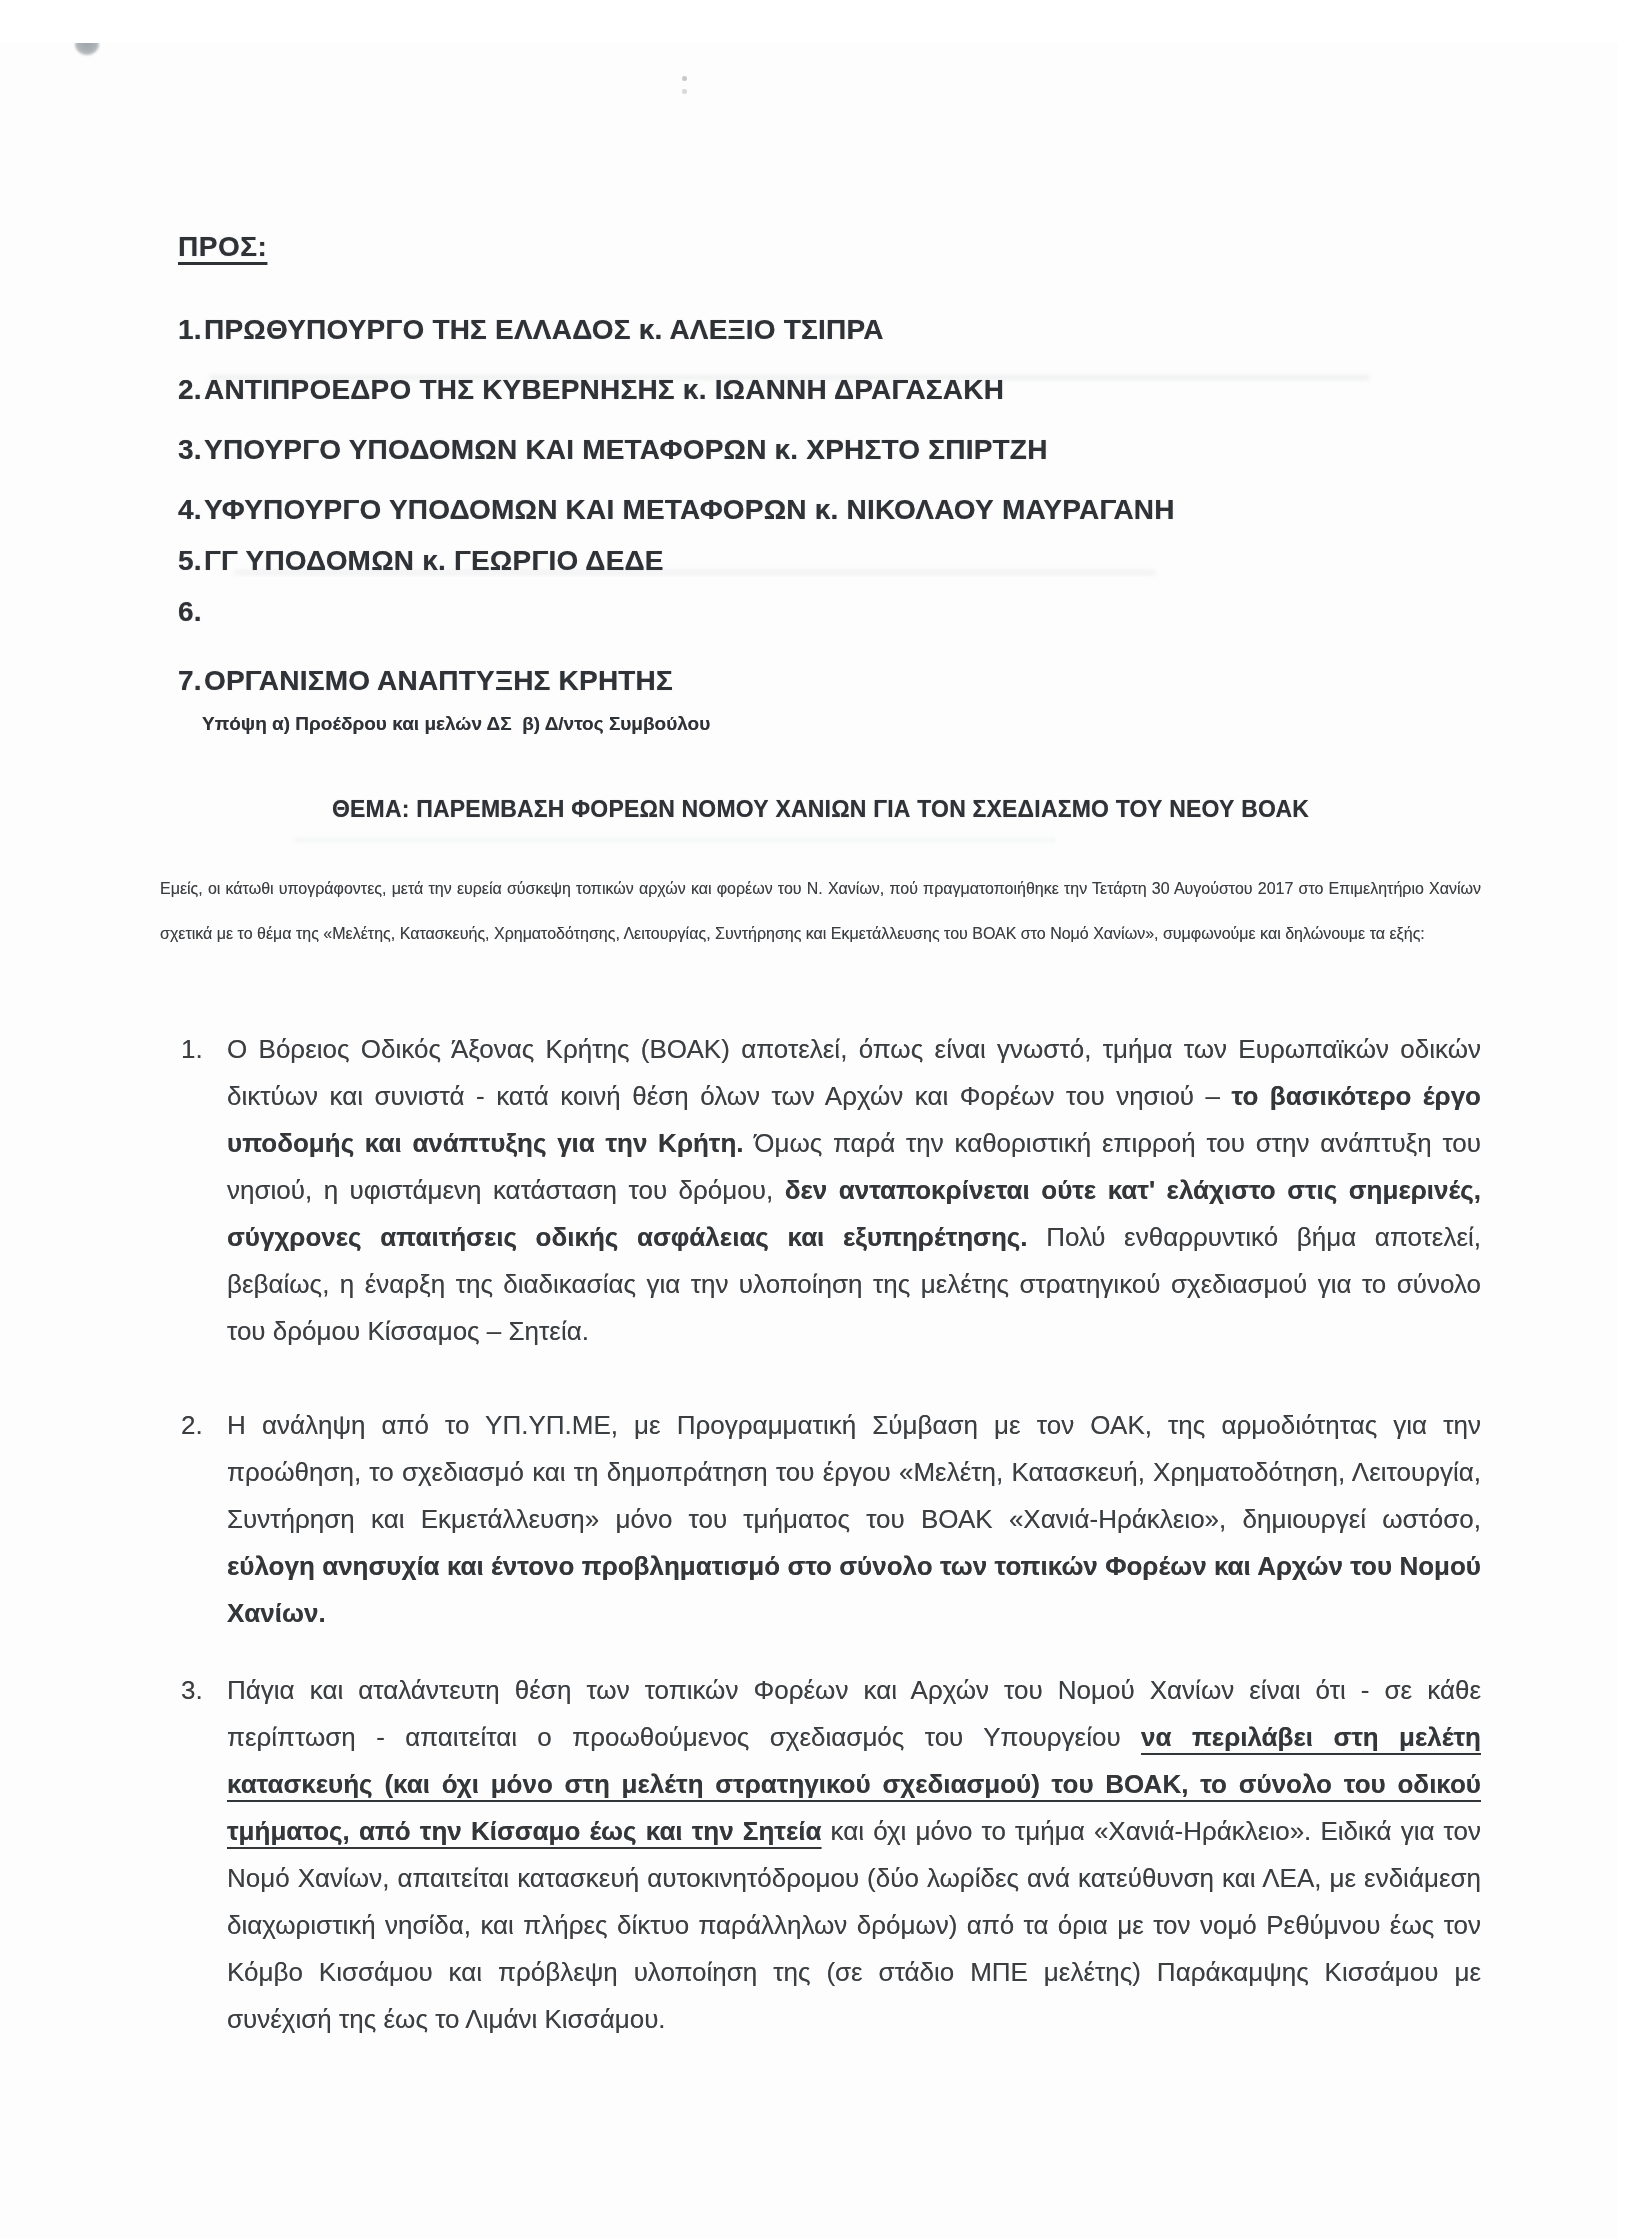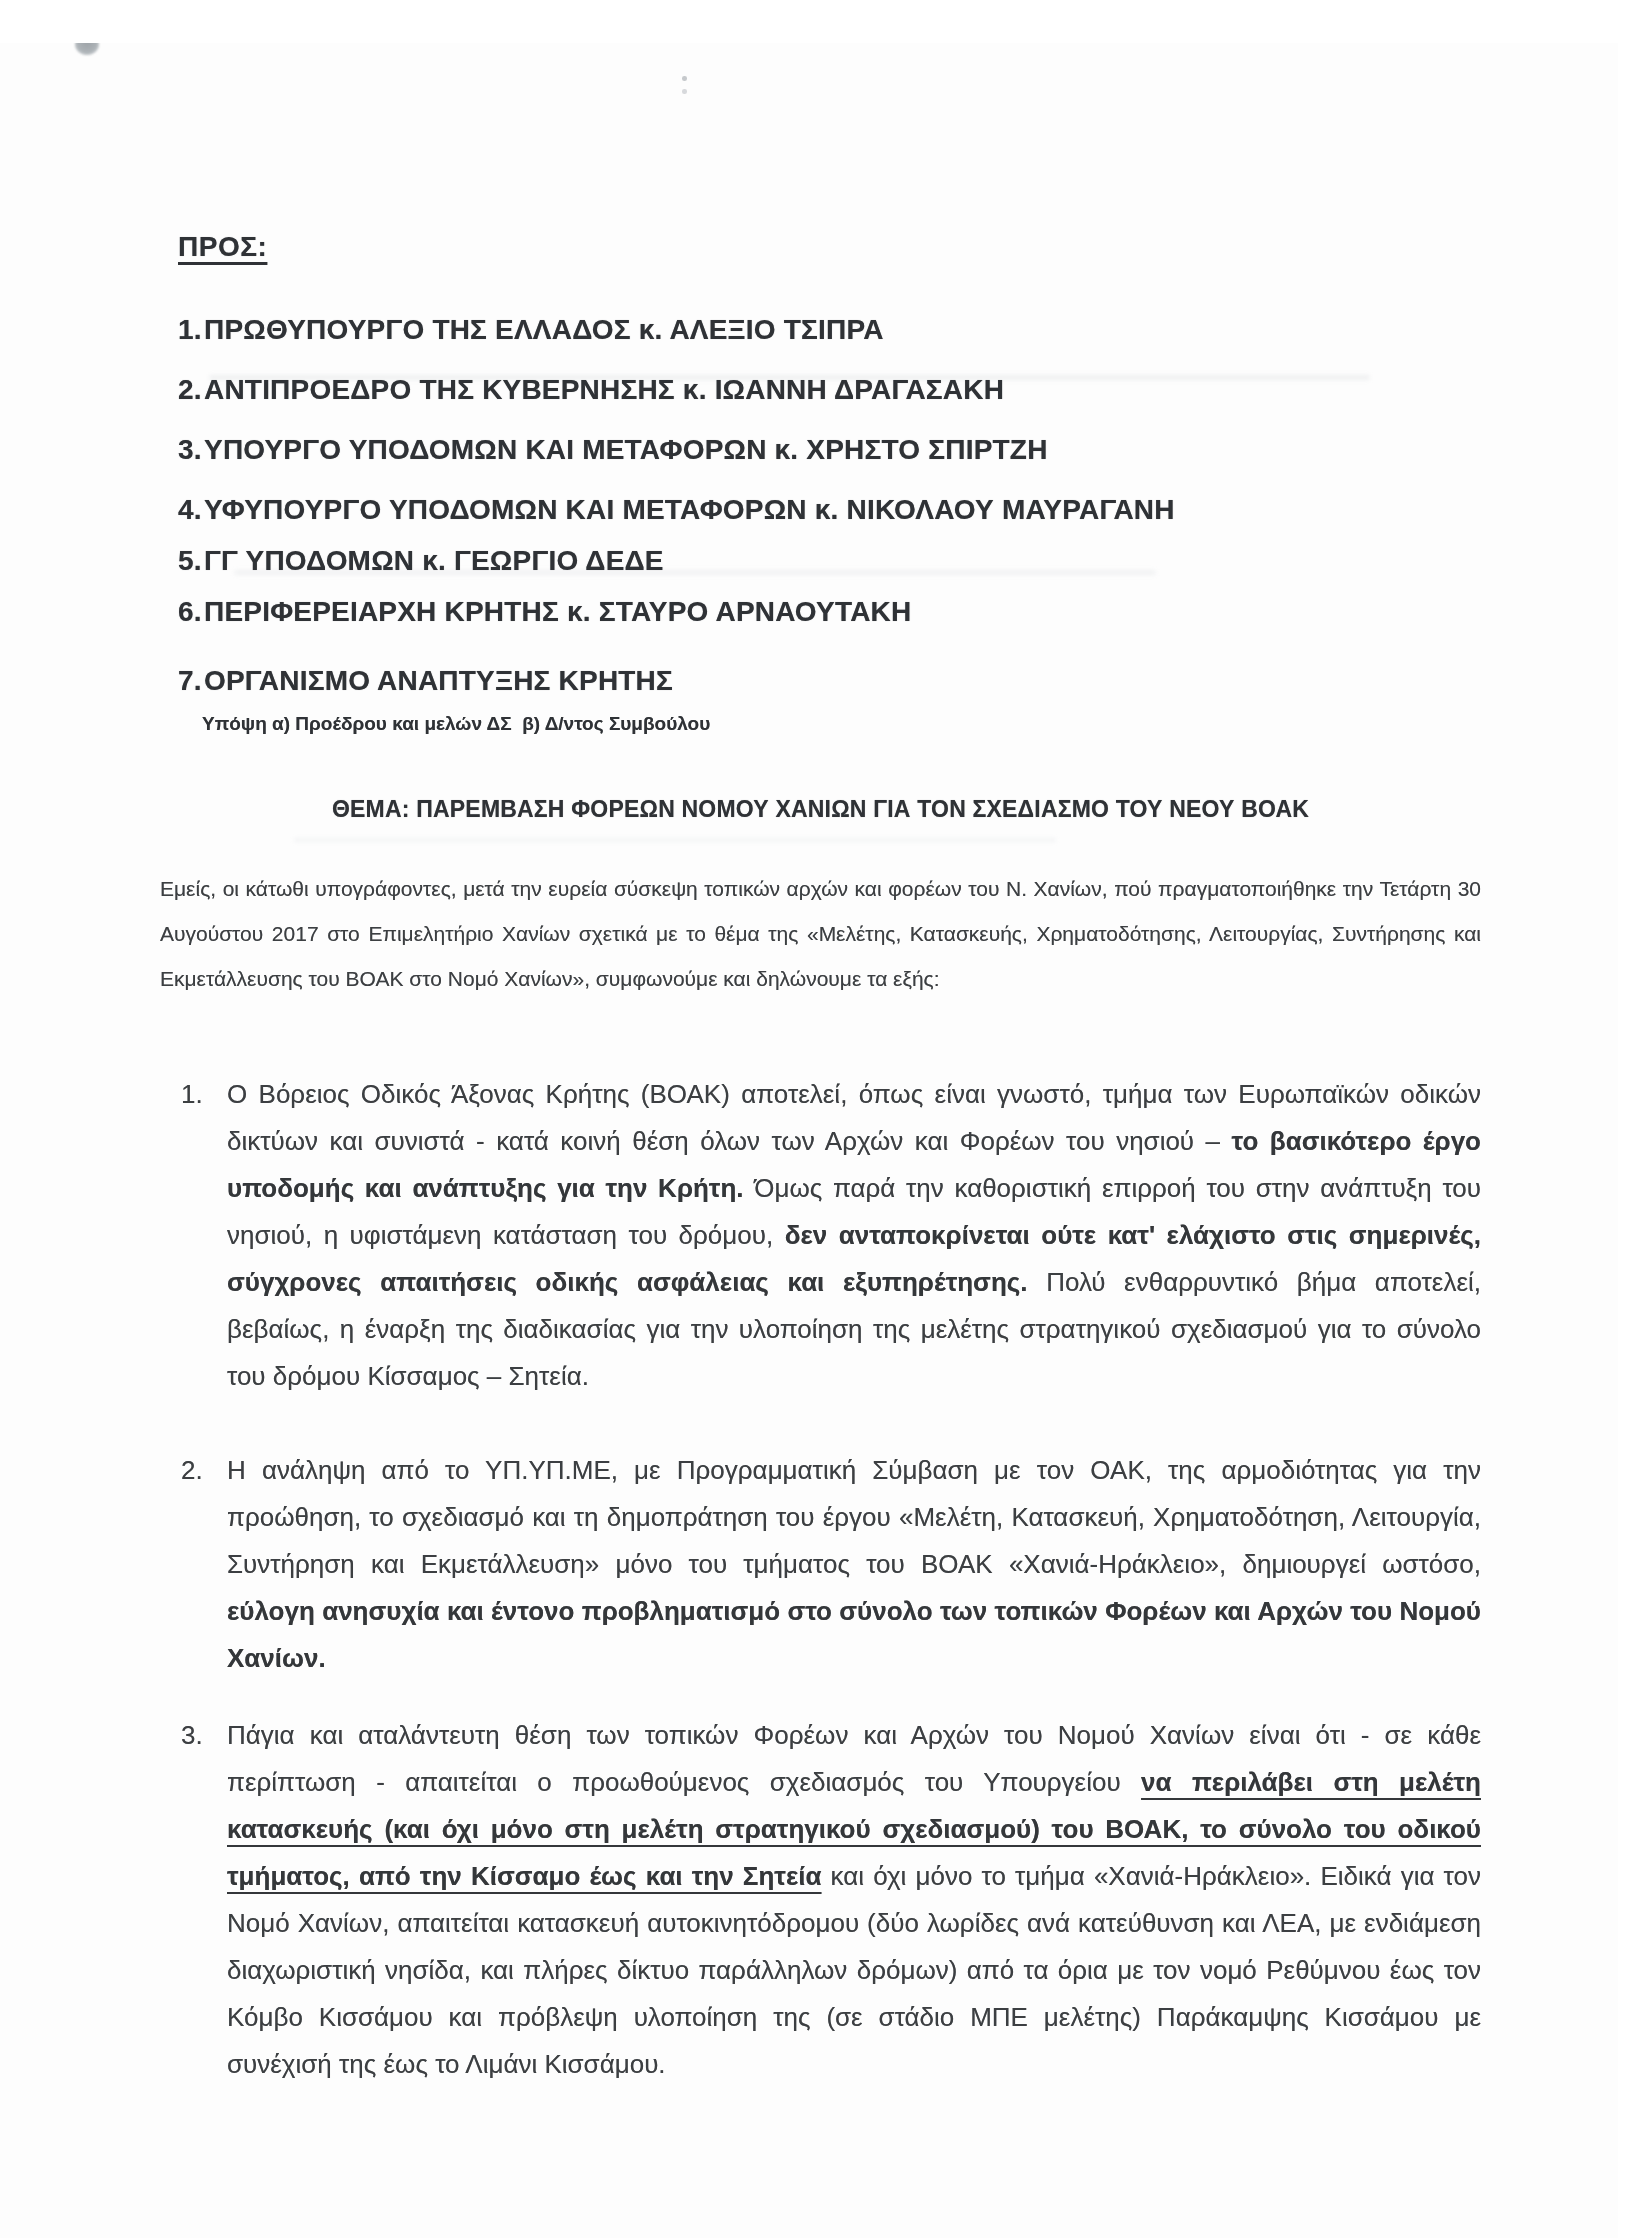--- a/index.html
+++ b/index.html
@@ -64,21 +64,21 @@
   }
   .subject{
     margin-top:56px;
     text-align:center;
     font-size:23px;font-weight:700;color:#2f3236;
     letter-spacing:0.2px;line-height:30px;
     text-shadow:0 0 0.7px rgba(40,44,48,.55);
   }
   .para{
     margin:42px 0 0 0;
-    font-size:21px;line-height:45px;
+    font-size:16px;line-height:45px;
     text-align:justify;
     text-shadow:0 0 0.5px rgba(50,54,58,.5);
     hyphens:none;
   }
   .items{margin:0;padding:0;list-style:none;}
   .item{
     display:flex;align-items:baseline;
     padding-left:21px;
     font-size:26px;line-height:47px;
   }
@@ -133,21 +133,20 @@
       <li class="r-item tight">
         <span class="r-num">4.</span>
         <span class="r-text">ΥΦΥΠΟΥΡΓΟ ΥΠΟΔΟΜΩΝ ΚΑΙ ΜΕΤΑΦΟΡΩΝ κ. ΝΙΚΟΛΑΟΥ ΜΑΥΡΑΓΑΝΗ</span>
       </li>
       <li class="r-item tight">
         <span class="r-num">5.</span>
         <span class="r-text">ΓΓ ΥΠΟΔΟΜΩΝ κ. ΓΕΩΡΓΙΟ ΔΕΔΕ</span>
       </li>
       <li class="r-item pre7">
         <span class="r-num">6.</span>
-        <span class="r-text">ΠΕΡΙΦΕΡΕΙΑΡΧΗ ΚΡΗΤΗΣ κ. ΣΤΑΥΡΟ ΑΡΝΑΟΥΤΑΚΗ</span>
       </li>
       <li class="r-item last">
         <span class="r-num">7.</span>
         <span class="r-text">ΟΡΓΑΝΙΣΜΟ ΑΝΑΠΤΥΞΗΣ ΚΡΗΤΗΣ</span>
       </li>
     </ul>
     <div class="r-sub">Υπόψη α) Προέδρου και μελών ΔΣ&nbsp; β) Δ/ντος Συμβούλου</div>
 
     <div class="subject">ΘΕΜΑ: ΠΑΡΕΜΒΑΣΗ ΦΟΡΕΩΝ ΝΟΜΟΥ ΧΑΝΙΩΝ ΓΙΑ ΤΟΝ ΣΧΕΔΙΑΣΜΟ ΤΟΥ ΝΕΟΥ ΒΟΑΚ</div>
 

